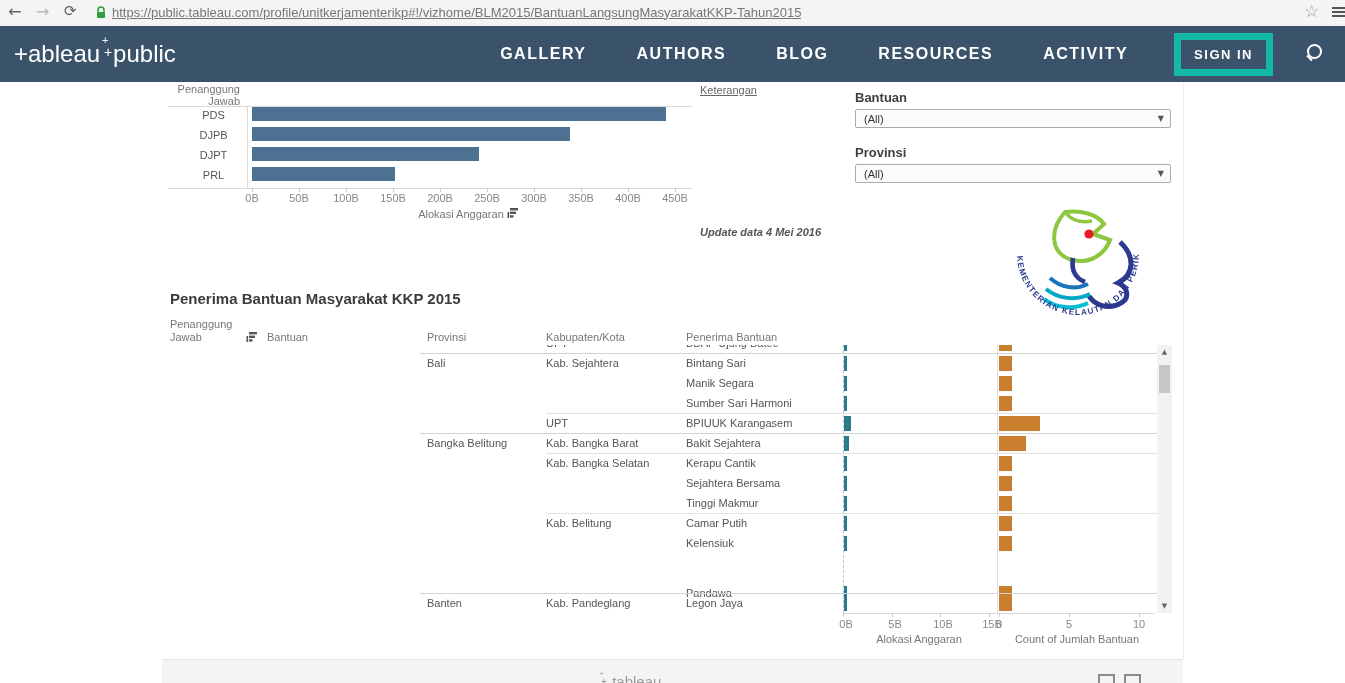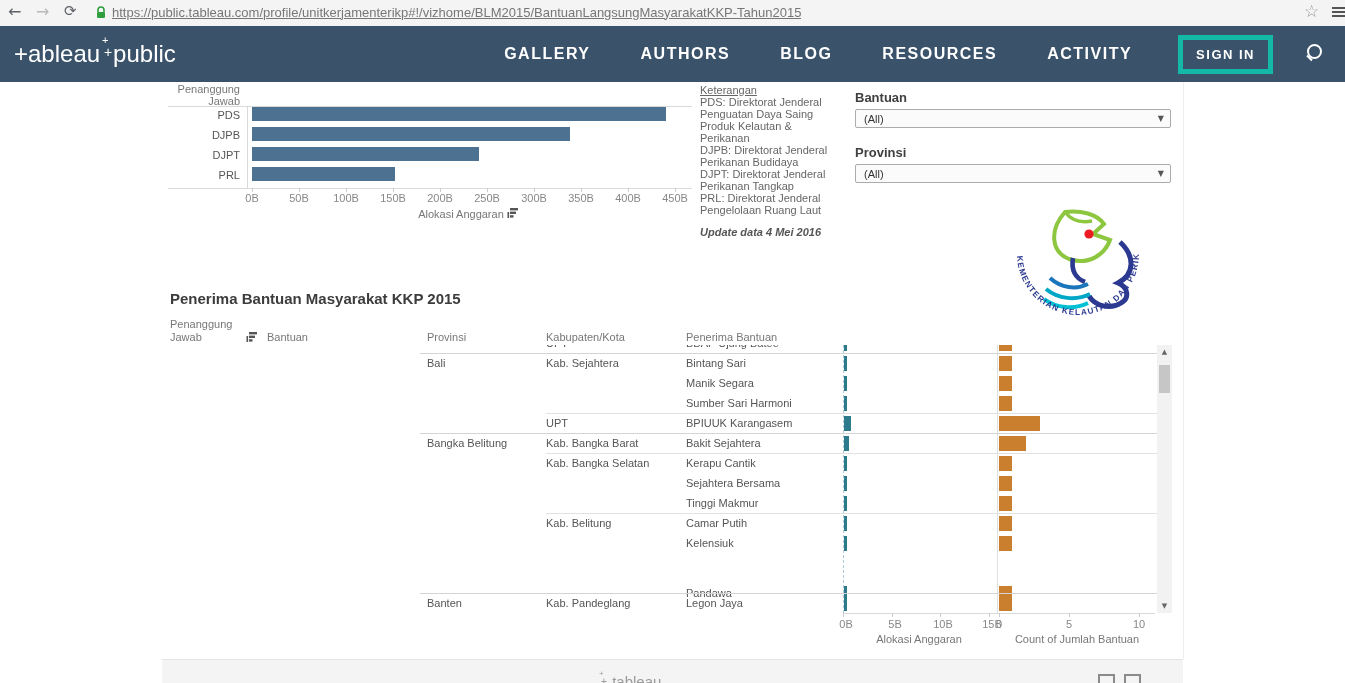--- a/index.html
+++ b/index.html
@@ -20,29 +20,29 @@
   #menu-btn div{height:2px;background:#555;margin-bottom:2px;}
 
   
   #nav{left:0;top:26px;width:1345px;height:56px;background:#3a536b;display:flex;align-items:center;box-sizing:border-box;padding:0 18px 0 14px;}
   #tp-logo{color:#fff;font-size:24px;letter-spacing:0;margin-right:auto;white-space:nowrap;}
   #tp-logo .plus-cluster{display:inline-block;position:relative;width:13px;height:24px;vertical-align:-2px;}
   #tp-logo .plus-cluster i{position:absolute;font-style:normal;color:#fff;}
   #tp-logo .plus-cluster i:nth-child(1){font-size:11px;left:2px;top:-6px;}
   #tp-logo .plus-cluster i:nth-child(2){font-size:14px;left:4px;top:4px;}
   .nav-item{color:#fff;font-size:16px;font-weight:bold;letter-spacing:1.5px;margin-left:50px;cursor:pointer;}
-  #sign-in{color:#fff;font-size:13px;font-weight:bold;letter-spacing:1.5px;border:5px solid #14b8a6;padding:7px 13px;margin-left:46px;cursor:pointer;}
+  #sign-in{color:#fff;font-size:13px;font-weight:bold;letter-spacing:1.5px;border:7px solid #14b8a6;padding:7px 13px;margin-left:46px;cursor:pointer;}
   #nav-search{position:relative;width:22px;height:22px;margin-left:32px;cursor:pointer;}
   #nav-search .lens{position:absolute;left:2px;top:1px;width:11px;height:11px;border:2px solid #fff;border-radius:50%;}
   #nav-search .handle{position:absolute;left:1px;top:14px;width:7px;height:2px;background:#fff;transform:rotate(45deg);}
 
   
   .hairline{background:#d9d9d9;}
   #tc-rowheader{left:150px;top:83px;width:90px;font-size:11px;color:#777;text-align:right;line-height:12px;}
-  .tc-label{font-size:11px;color:#555;width:53px;text-align:right;height:12px;line-height:12px;}
+  .tc-label{font-size:11px;color:#555;width:53px;text-align:center;height:12px;line-height:12px;}
   .tc-bar{height:14px;}
   .tc-tick{font-size:11px;color:#888;width:44px;text-align:center;}
   #tc-axislabel{left:388px;top:207px;width:160px;text-align:center;font-size:11px;color:#777;}
   .sort-icon{display:inline-block;}
 
   
   #ket-title{left:700px;top:84px;font-size:11px;color:#666;text-decoration:underline;}
   #ket-body{left:700px;top:96px;width:160px;font-size:11px;color:#666;line-height:12px;white-space:pre-line;}
   #update-note{left:700px;top:226px;font-size:11px;font-weight:bold;font-style:italic;color:#555;}
   .filter-label{font-size:13px;font-weight:bold;color:#404040;}
@@ -156,30 +156,20 @@
     <span>Alokasi Anggaran</span>
     <svg class="sort-icon" width="11" height="11" viewBox="0 0 11 11">
       <rect x="3" y="1" width="8" height="2.4" fill="#555"></rect>
         <rect x="3" y="4.6" width="6" height="2.4" fill="#555"></rect>
         <rect x="3" y="8.2" width="3.5" height="2.4" fill="#555"></rect>
         <rect x="0.5" y="5" width="1.6" height="6" fill="#555"></rect>
     </svg>
   </div>
 
   <div id="ket-title" class="abs">Keterangan</div>
-  <div id="ket-body" class="abs">PDS: Direktorat Jenderal
-Penguatan Daya Saing
-Produk Kelautan &amp;
-Perikanan
-DJPB: Direktorat Jenderal
-Perikanan Budidaya
-DJPT: Direktorat Jenderal
-Perikanan Tangkap
-PRL: Direktorat Jenderal
-Pengelolaan Ruang Laut</div>
   <div id="update-note" class="abs">Update data 4 Mei 2016</div>
 
   <div id="filters">
       <div class="abs filter-label" style="left: 855px; top: 90px;">Bantuan</div>
       <div class="abs filter-box" style="left: 855px; top: 109px;">
         <div class="filter-value">(All)</div>
         <div class="filter-caret ico">▼</div>
       </div>
       <div class="abs filter-label" style="left: 855px; top: 145px;">Provinsi</div>
       <div class="abs filter-box" style="left: 855px; top: 164px;">

